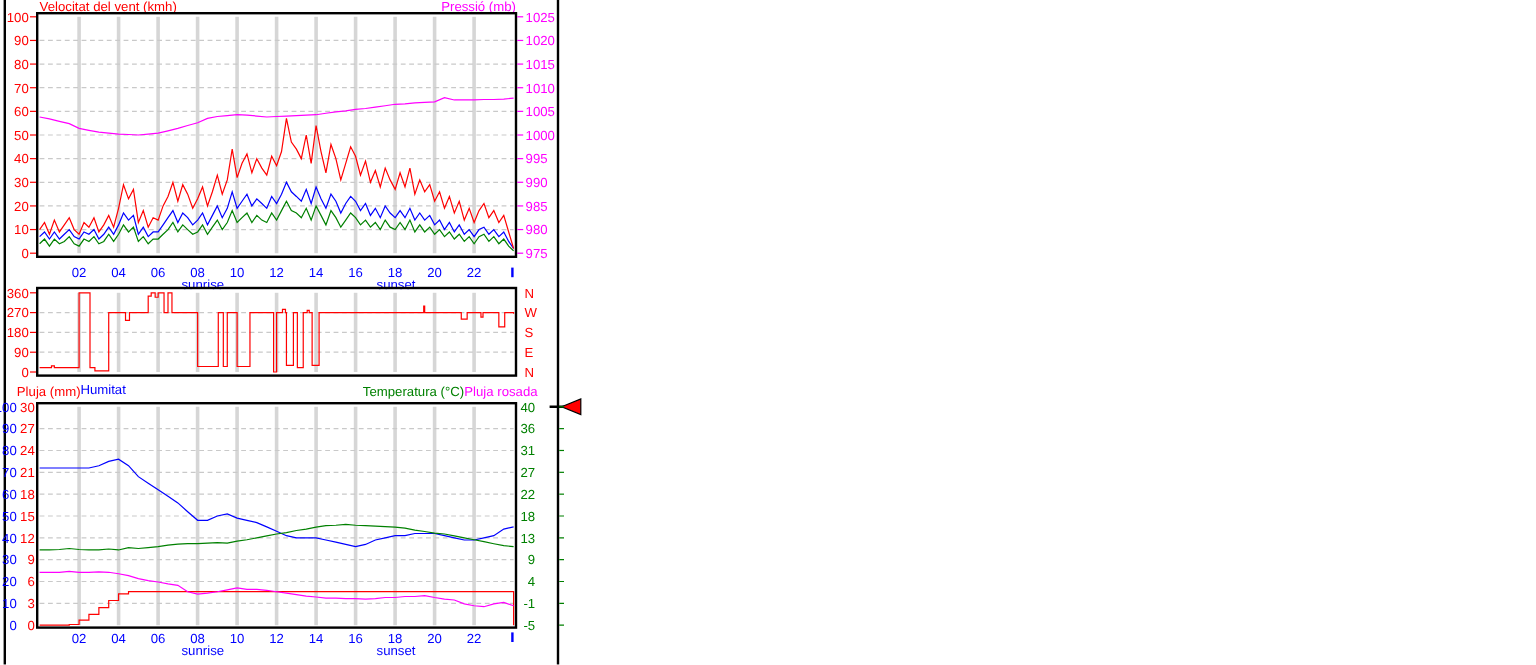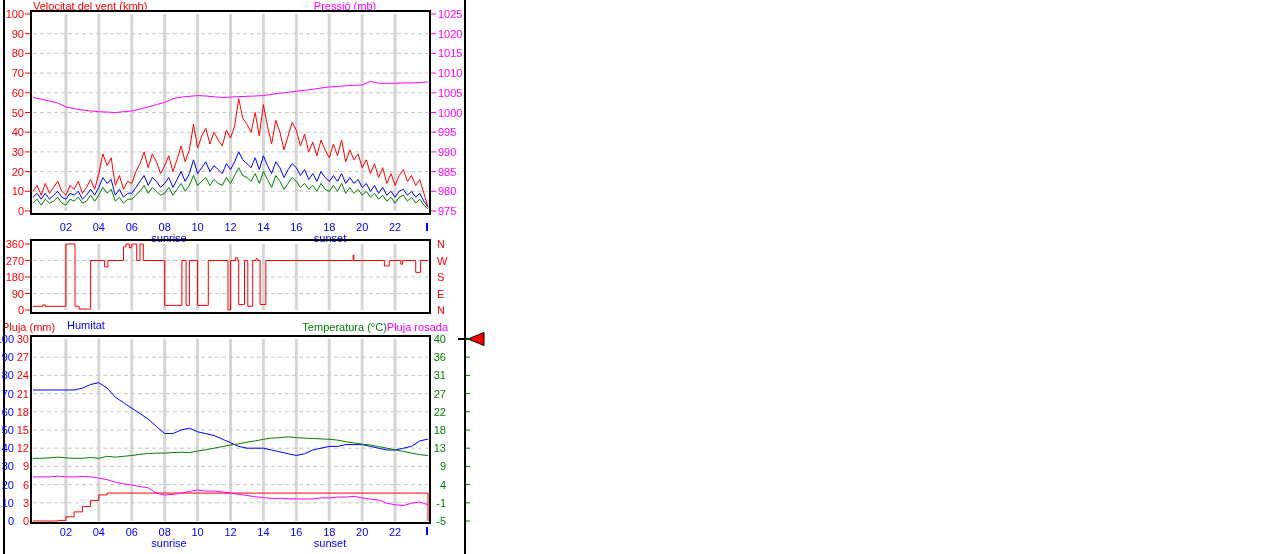--- a/index.html
+++ b/index.html
@@ -10,26 +10,26 @@
   .magenta{color:#ff00ff}.navy{color:#000080}
   .vline{position:absolute;top:0;width:2px;height:554px;background:#000;}
   svg text{font-family:"Liberation Sans",sans-serif;font-size:11px;}
 </style>
 </head>
 <body>
 
 <div class="stage">
 
   <div class="lbl red" style="left:33px;top:0px;">Velocitat del vent (kmh)</div>
-  <div class="lbl magenta" style="left:260px;top:0px;width:170px;text-align:center;">Pressió (mb)</div>
+  <div class="lbl magenta" style="left:260px;top:0px;width:170px;text-align:right;">Pressió (mb)</div>
 
   <div class="lbl blue" style="left:141px;top:232px;width:56px;text-align:center;">sunrise</div>
   <div class="lbl blue" style="left:302px;top:232px;width:56px;text-align:center;">sunset</div>
 
-  <div class="lbl red" style="left:2px;top:321px;text-align:center;">Pluja (mm)</div>
+  <div class="lbl red" style="left:14px;top:321px;text-align:center;">Pluja (mm)</div>
   <div class="lbl blue" style="left:67px;top:319px;">Humitat</div>
   <div class="lbl" style="left:180px;top:321px;width:268px;text-align:right;">
     <span class="green">Temperatura (°C)</span><span class="magenta">Pluja rosada</span>
   </div>
 
   <div class="lbl blue" style="left:141px;top:537px;width:56px;text-align:center;">sunrise</div>
   <div class="lbl blue" style="left:302px;top:537px;width:56px;text-align:center;">sunset</div>
 
   <div class="vline" style="left:3px;"></div>
   <div class="vline" style="left:464px;"></div>

